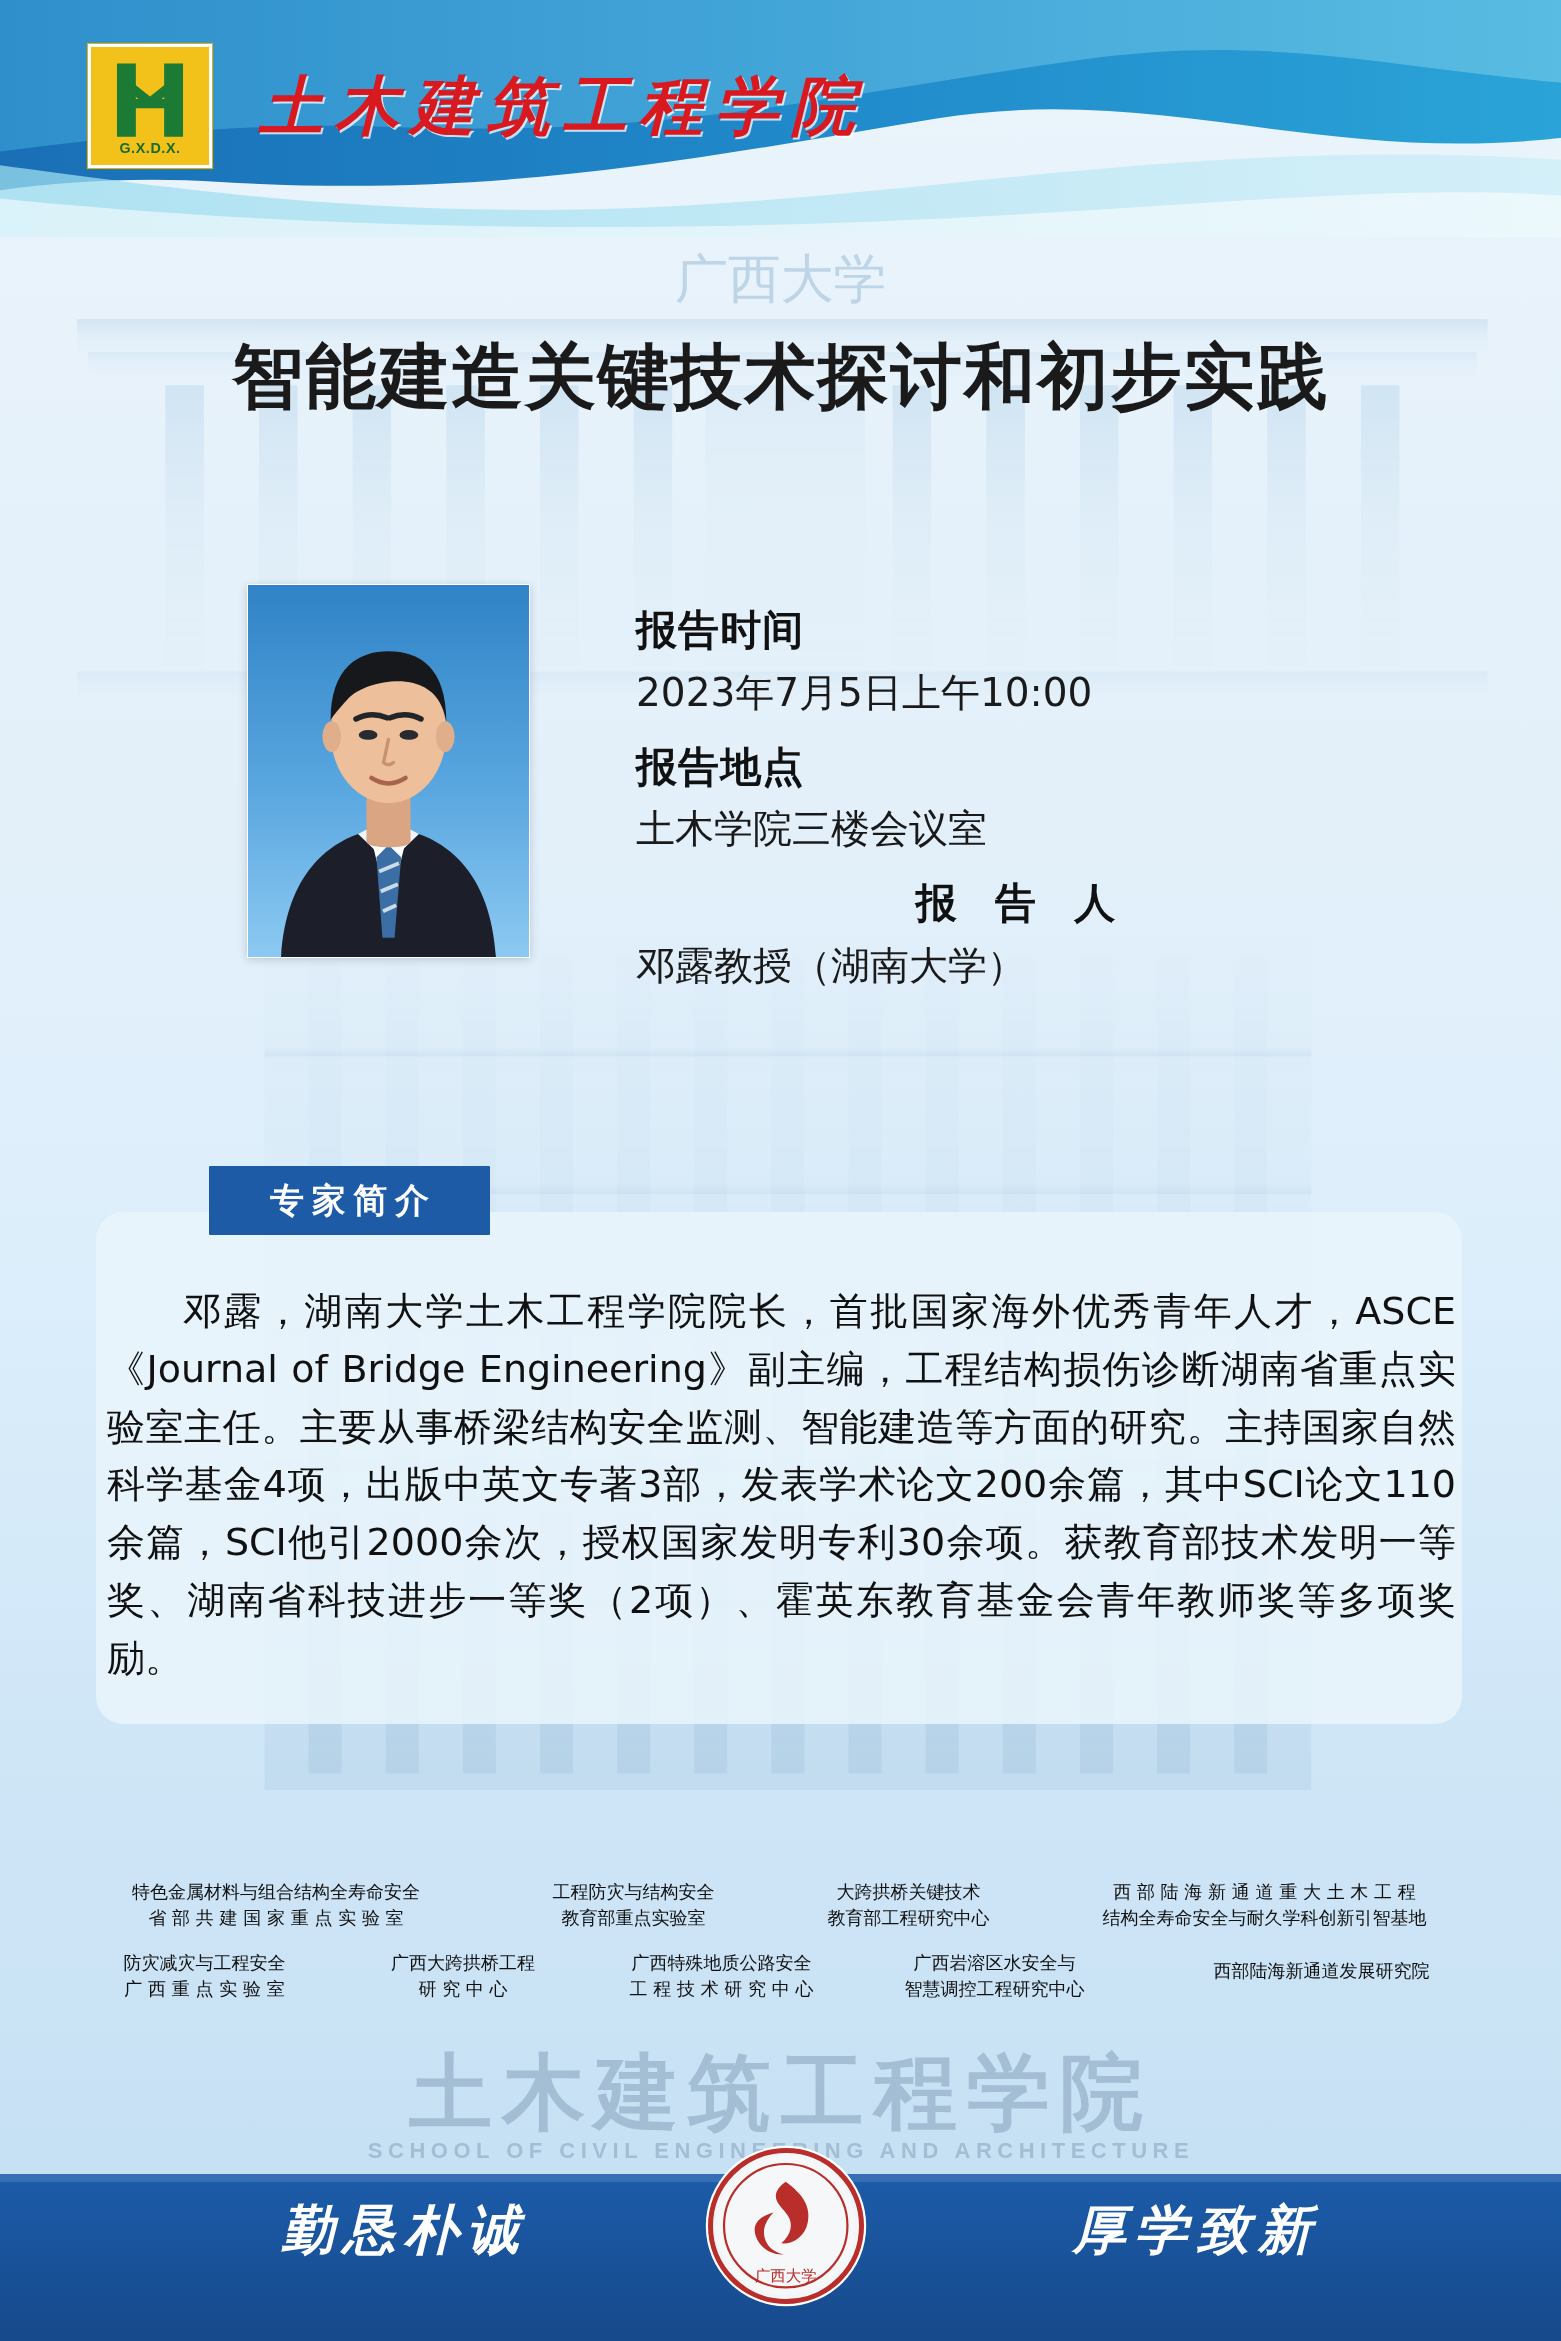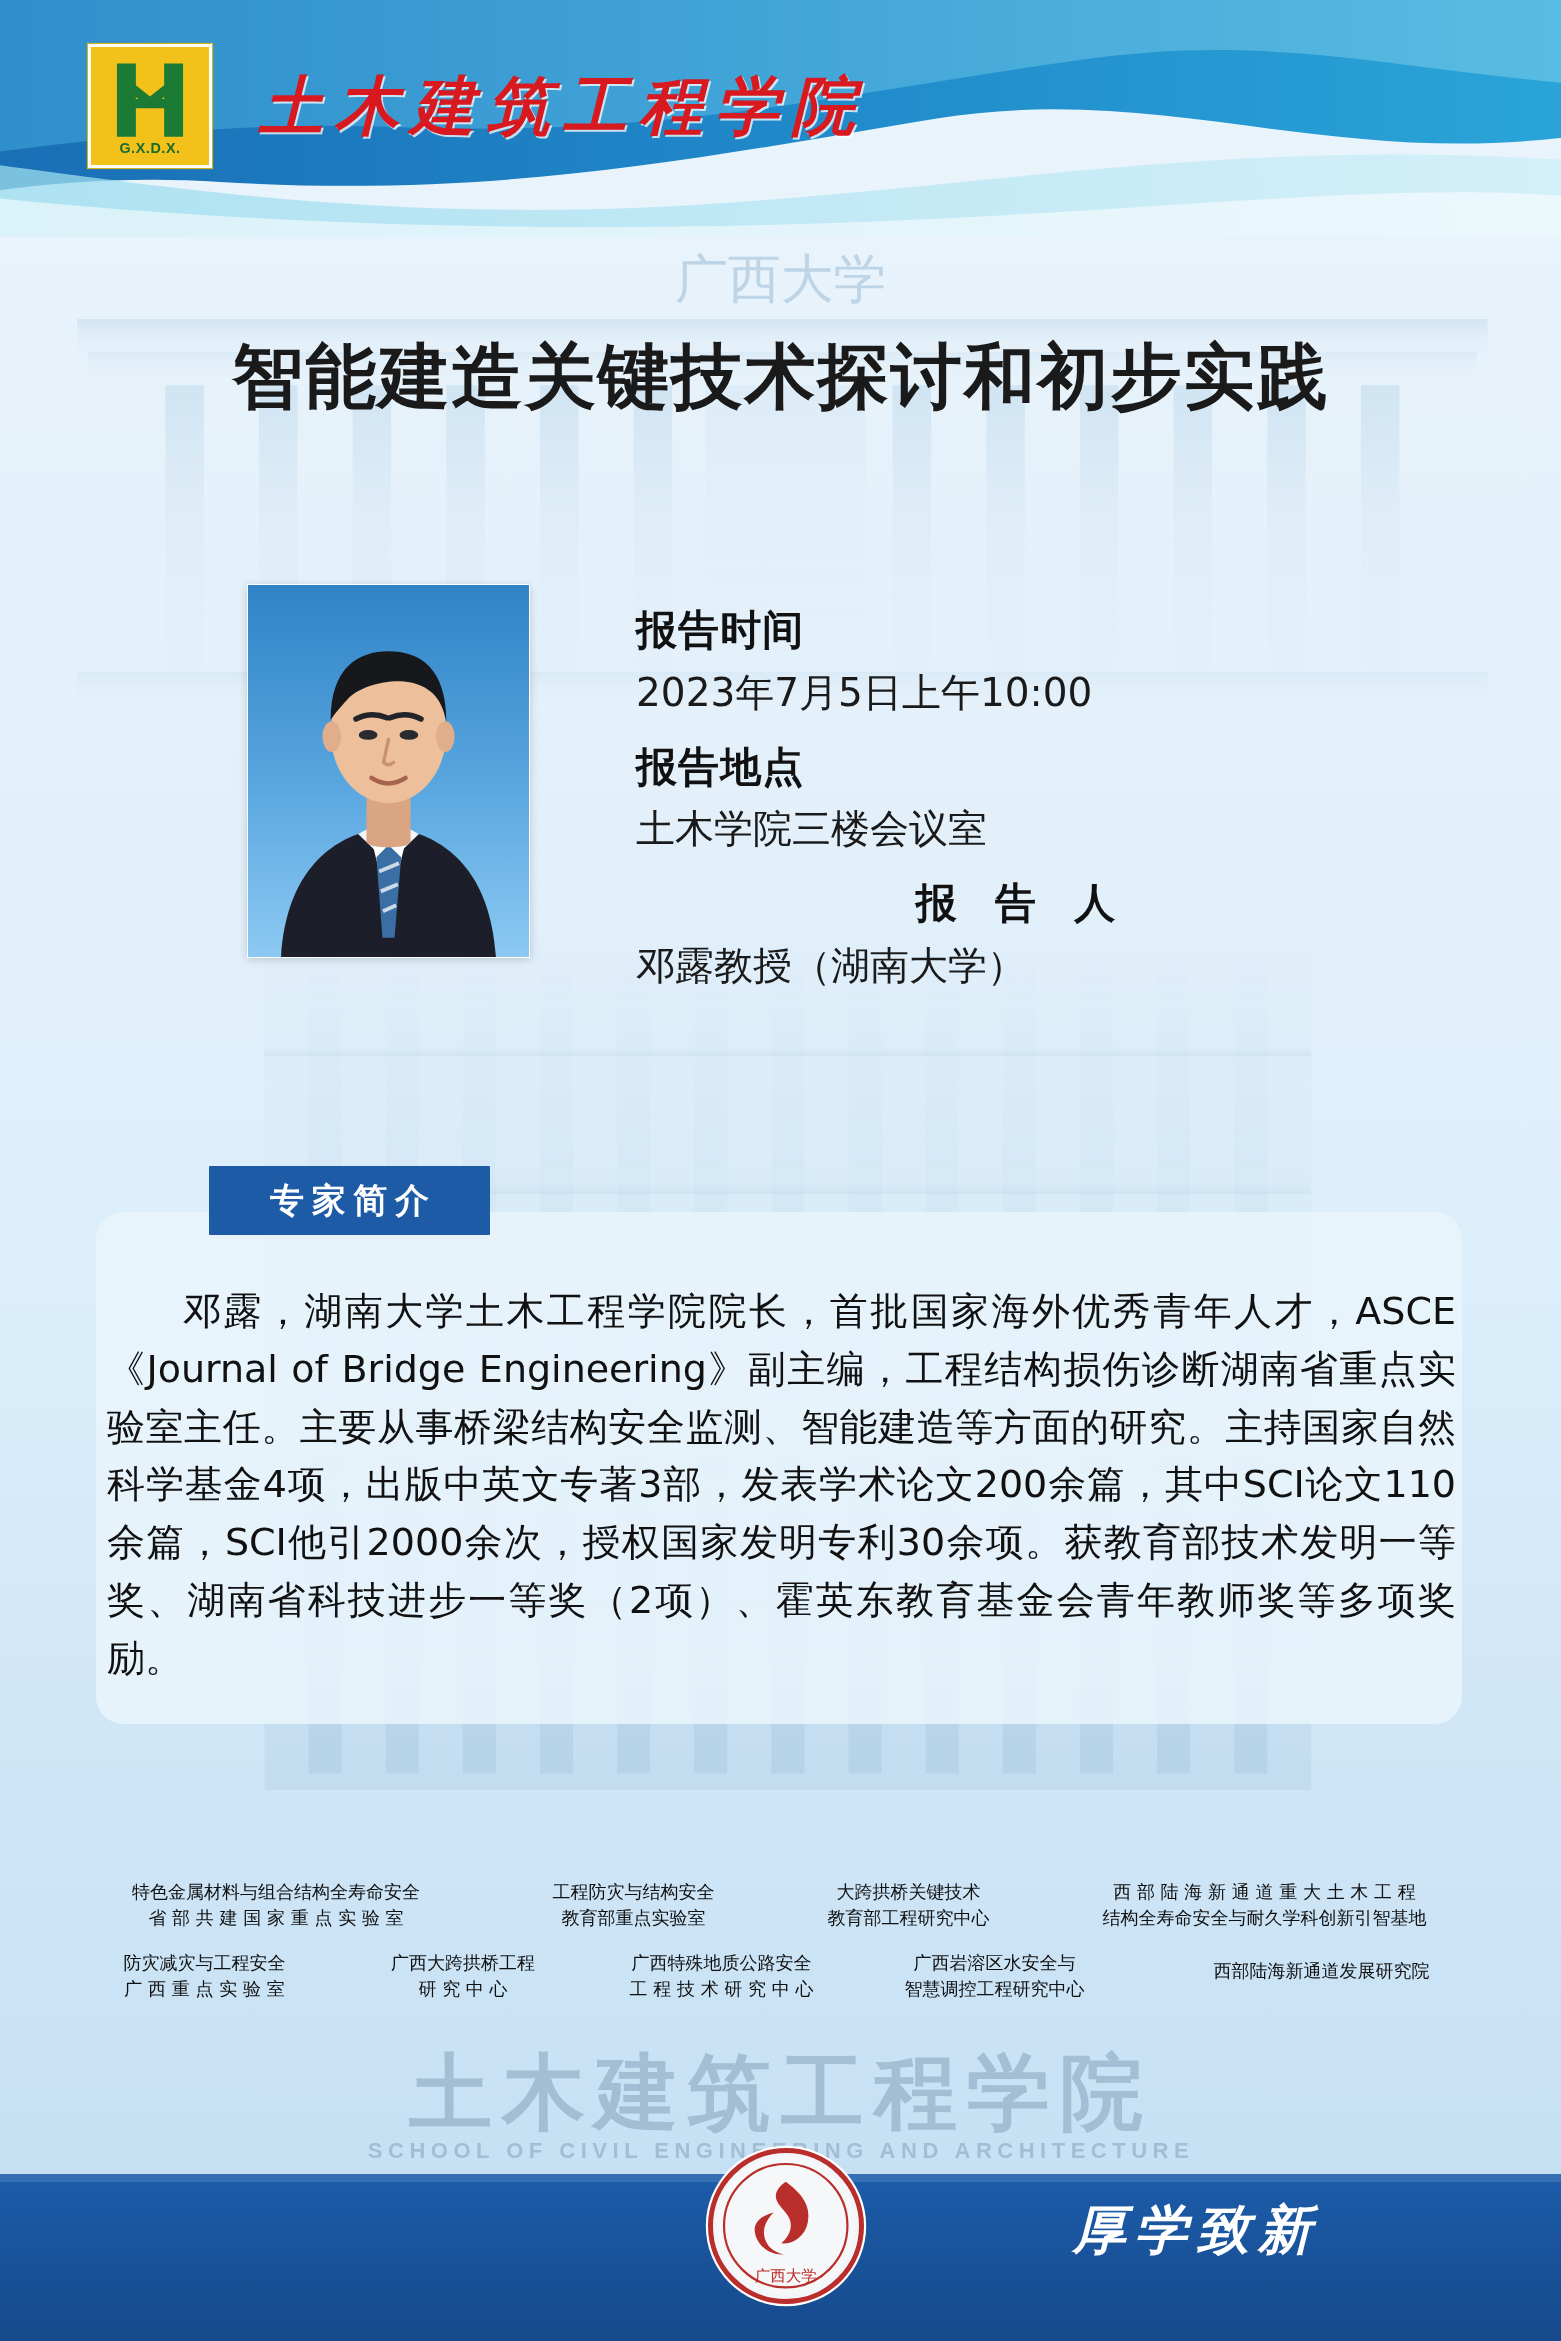--- a/index.html
+++ b/index.html
@@ -454,20 +454,21 @@
     <div class="lab-item" style="left:865px; top:77px; width:259px;">广西岩溶区水安全与
 智慧调控工程研究中心</div>
     <div class="lab-item" style="left:1151px; top:85px; width:341px;">西部陆海新通道发展研究院</div>
   </div>
 
   <div class="watermark">土木建筑工程学院</div>
   <div class="watermark-sub">SCHOOL OF CIVIL ENGINEERING AND ARCHITECTURE</div>
 
   <div class="bottom-accent"></div>
   <div class="bottom-bar"></div>
+  <div class="motto left">勤恳朴诚</div>
   <div class="motto right">厚学致新</div>
 
   <div class="seal">
     <svg width="146" height="146" viewBox="0 0 265 265">
       <circle cx="132" cy="132" r="126" fill="#f5f7f8"></circle>
       <circle cx="132" cy="132" r="112" fill="none" stroke="#b92d2a" stroke-width="4"></circle>
       <path d="M132 52 c30 22 46 44 40 74 c-5 26 -28 40 -48 38 c18 -16 22 -34 12 -50 c-8 -13 -22 -22 -22 -36 c0 -10 8 -19 18 -26 z" fill="#b92d2a"></path>
       <path d="M110 108 c-16 16 -22 34 -14 52 c6 14 20 22 34 24 c-22 2 -44 -10 -52 -32 c-8 -22 4 -36 32 -44 z" fill="#b92d2a"></path>
       <text x="132" y="232" text-anchor="middle" font-family="DejaVu Serif, serif" font-size="28" fill="#b92d2a">广西大学</text>
     </svg>

